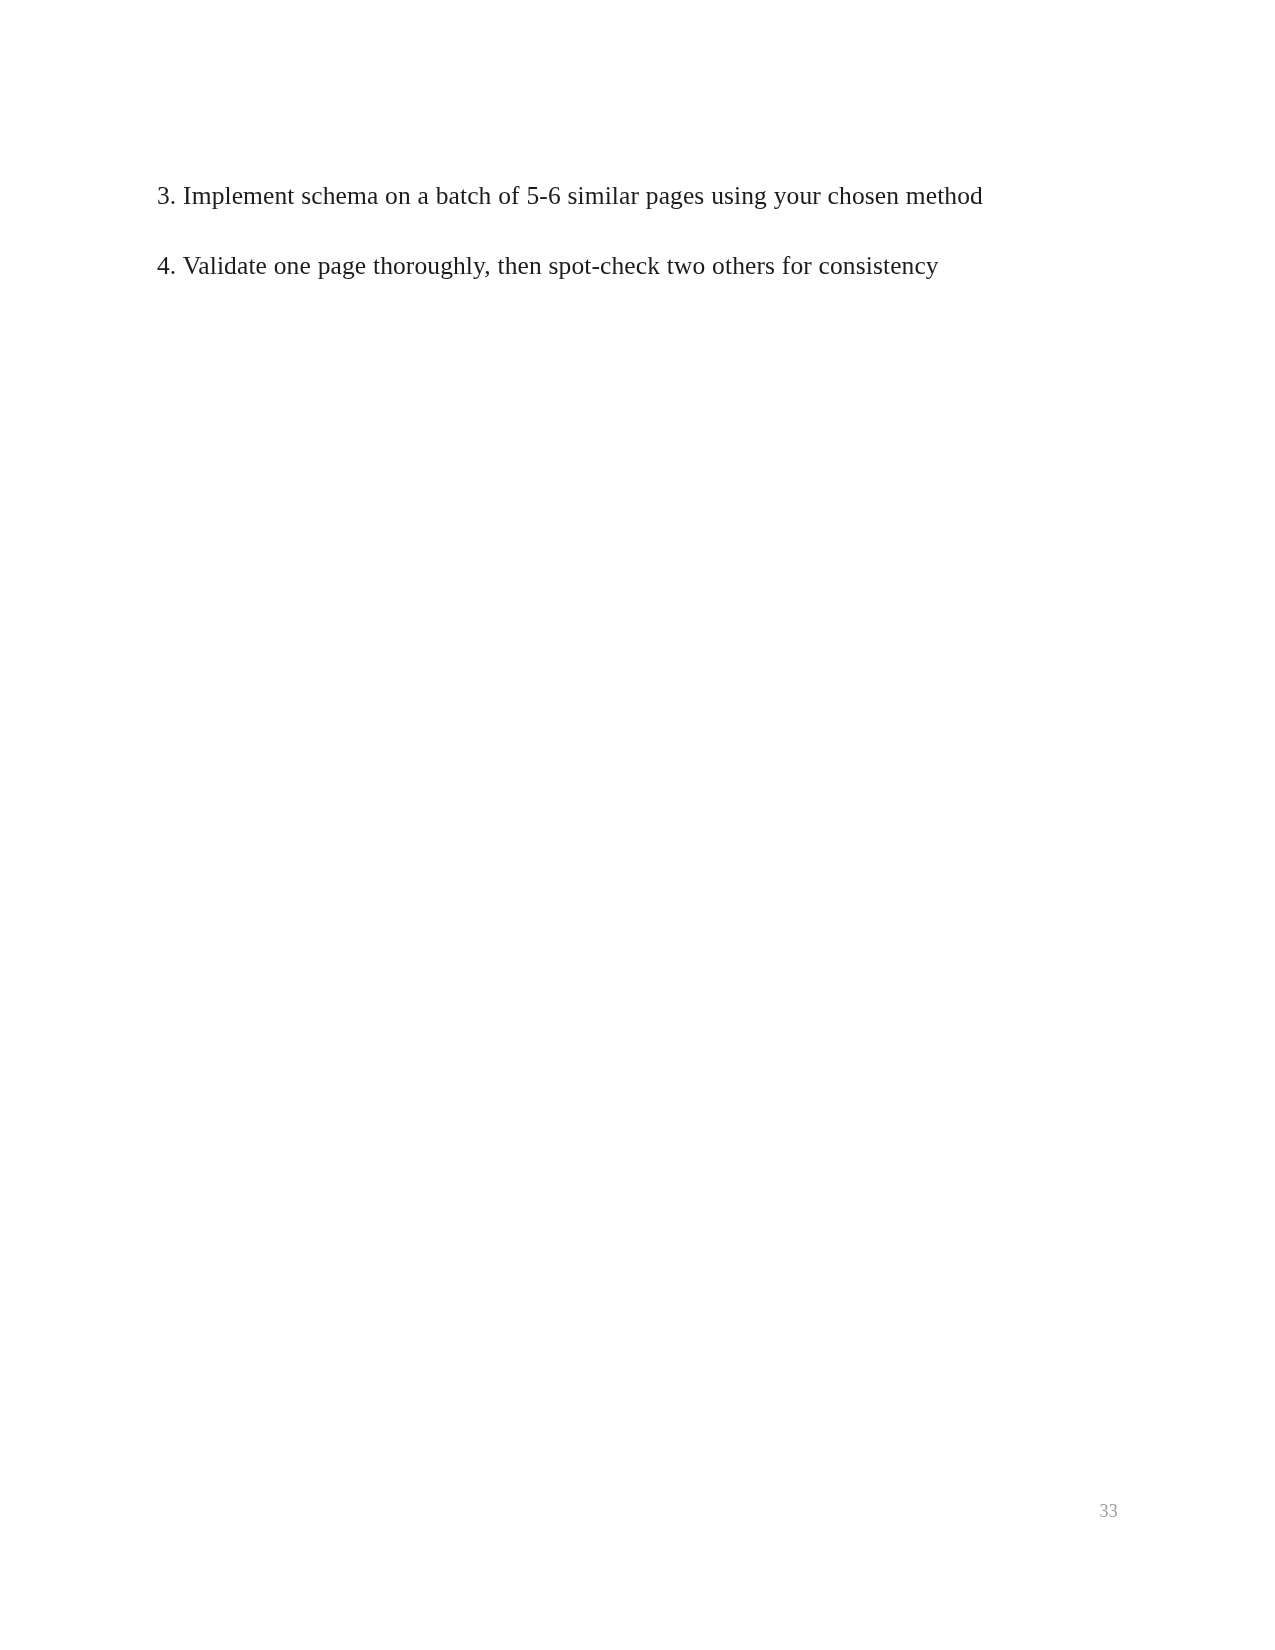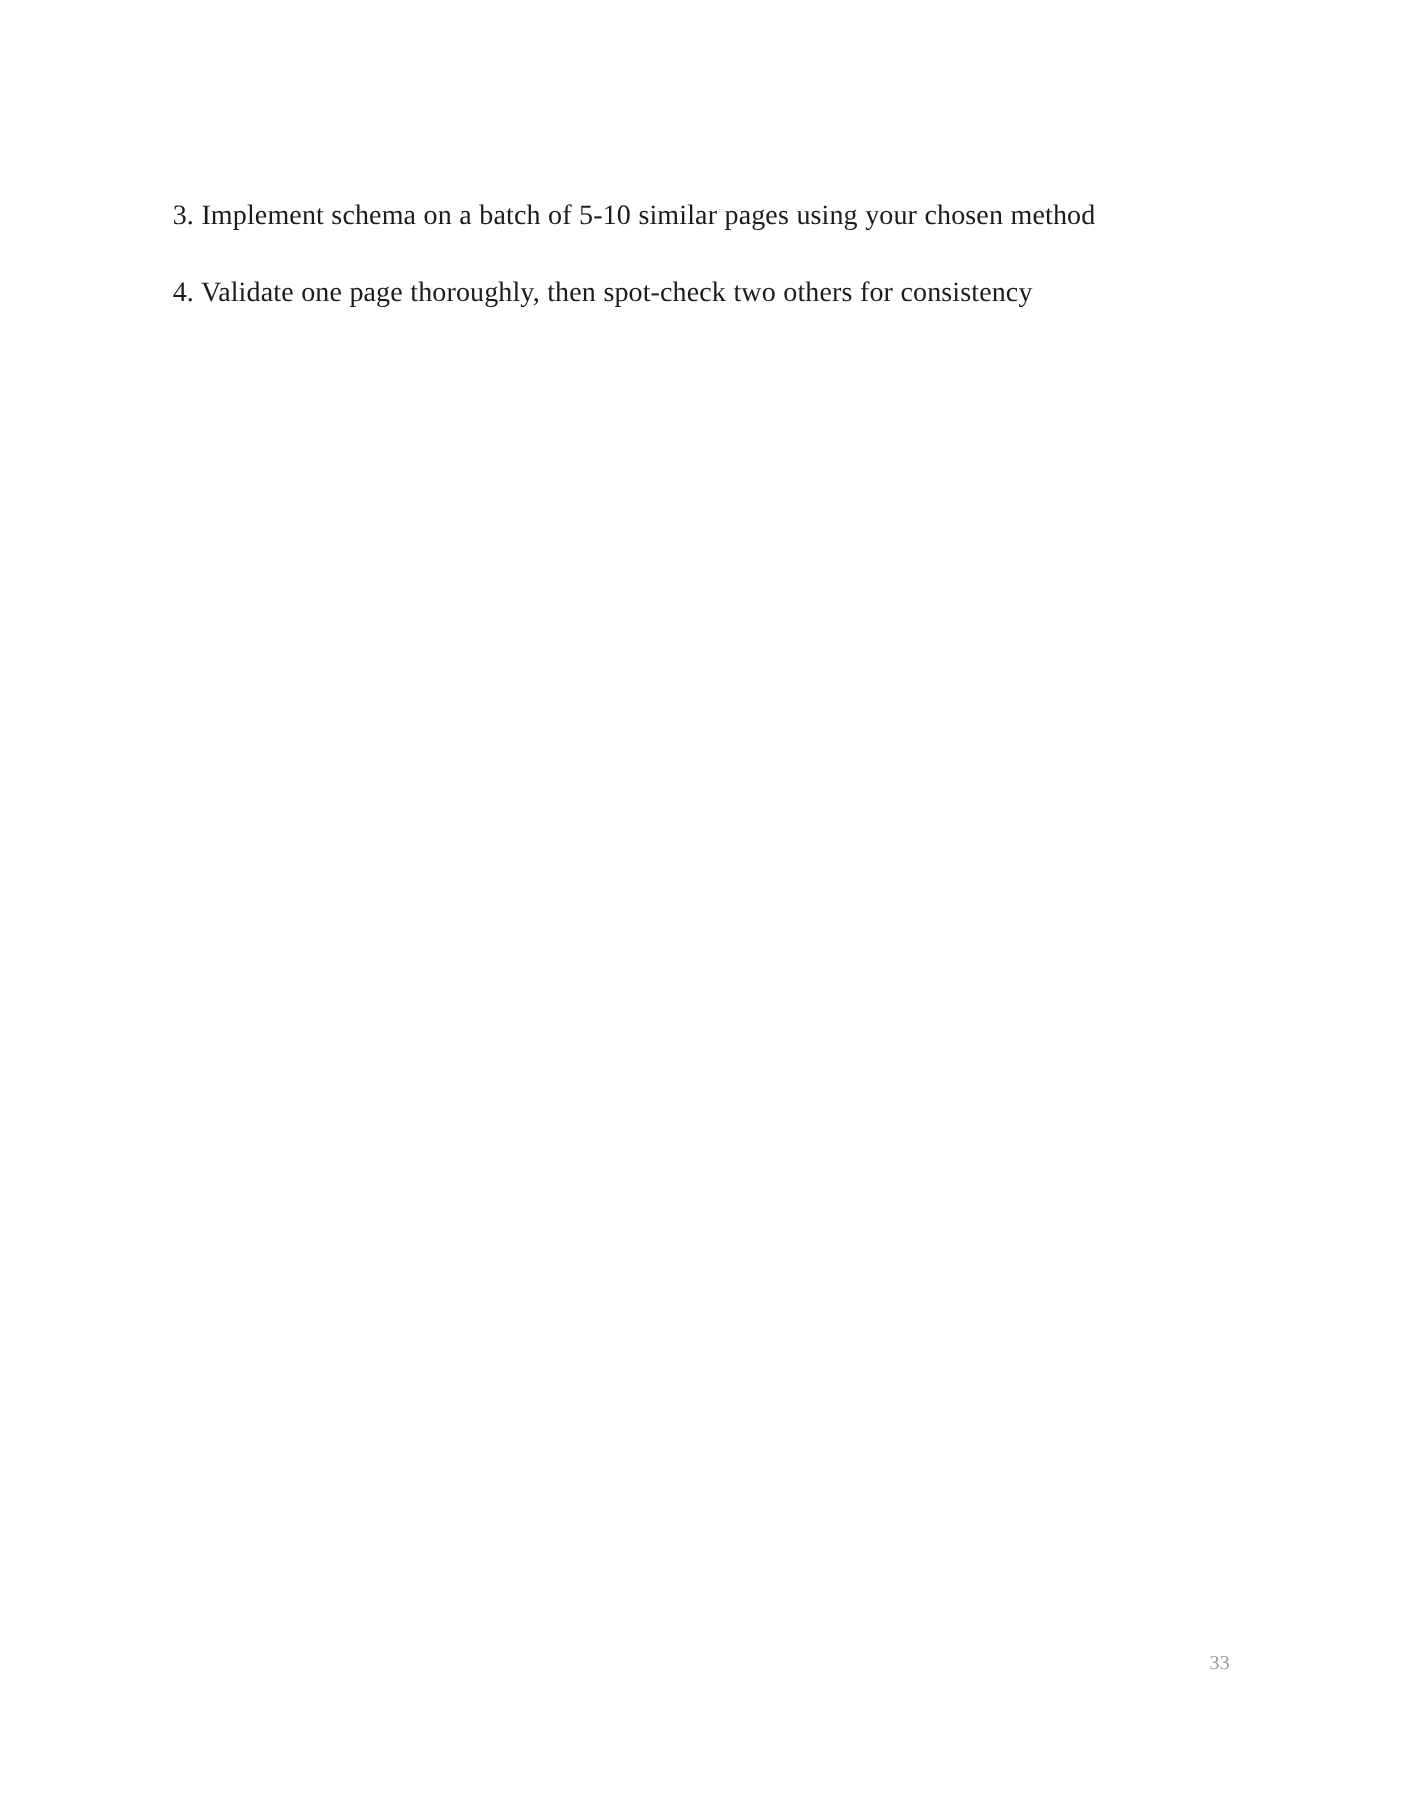--- a/index.html
+++ b/index.html
@@ -50,19 +50,19 @@
     font-family: "Liberation Serif", "DejaVu Serif", serif;
     letter-spacing: 0.2px;
   }
 </style>
 </head>
 <body>
 
 <div class="page">
 
   <div class="content">
-    <p class="para">3. Implement schema on a batch of 5-10 similar pages using your chosen method</p>
+    <p class="para">3. Implement schema on a batch of 5-6 similar pages using your chosen method</p>
     <p class="para">4. Validate one page thoroughly, then spot-check two others for consistency</p>
   </div>
 
   <div class="page-number">33</div>
 
 </div>
 
 </body></html>

